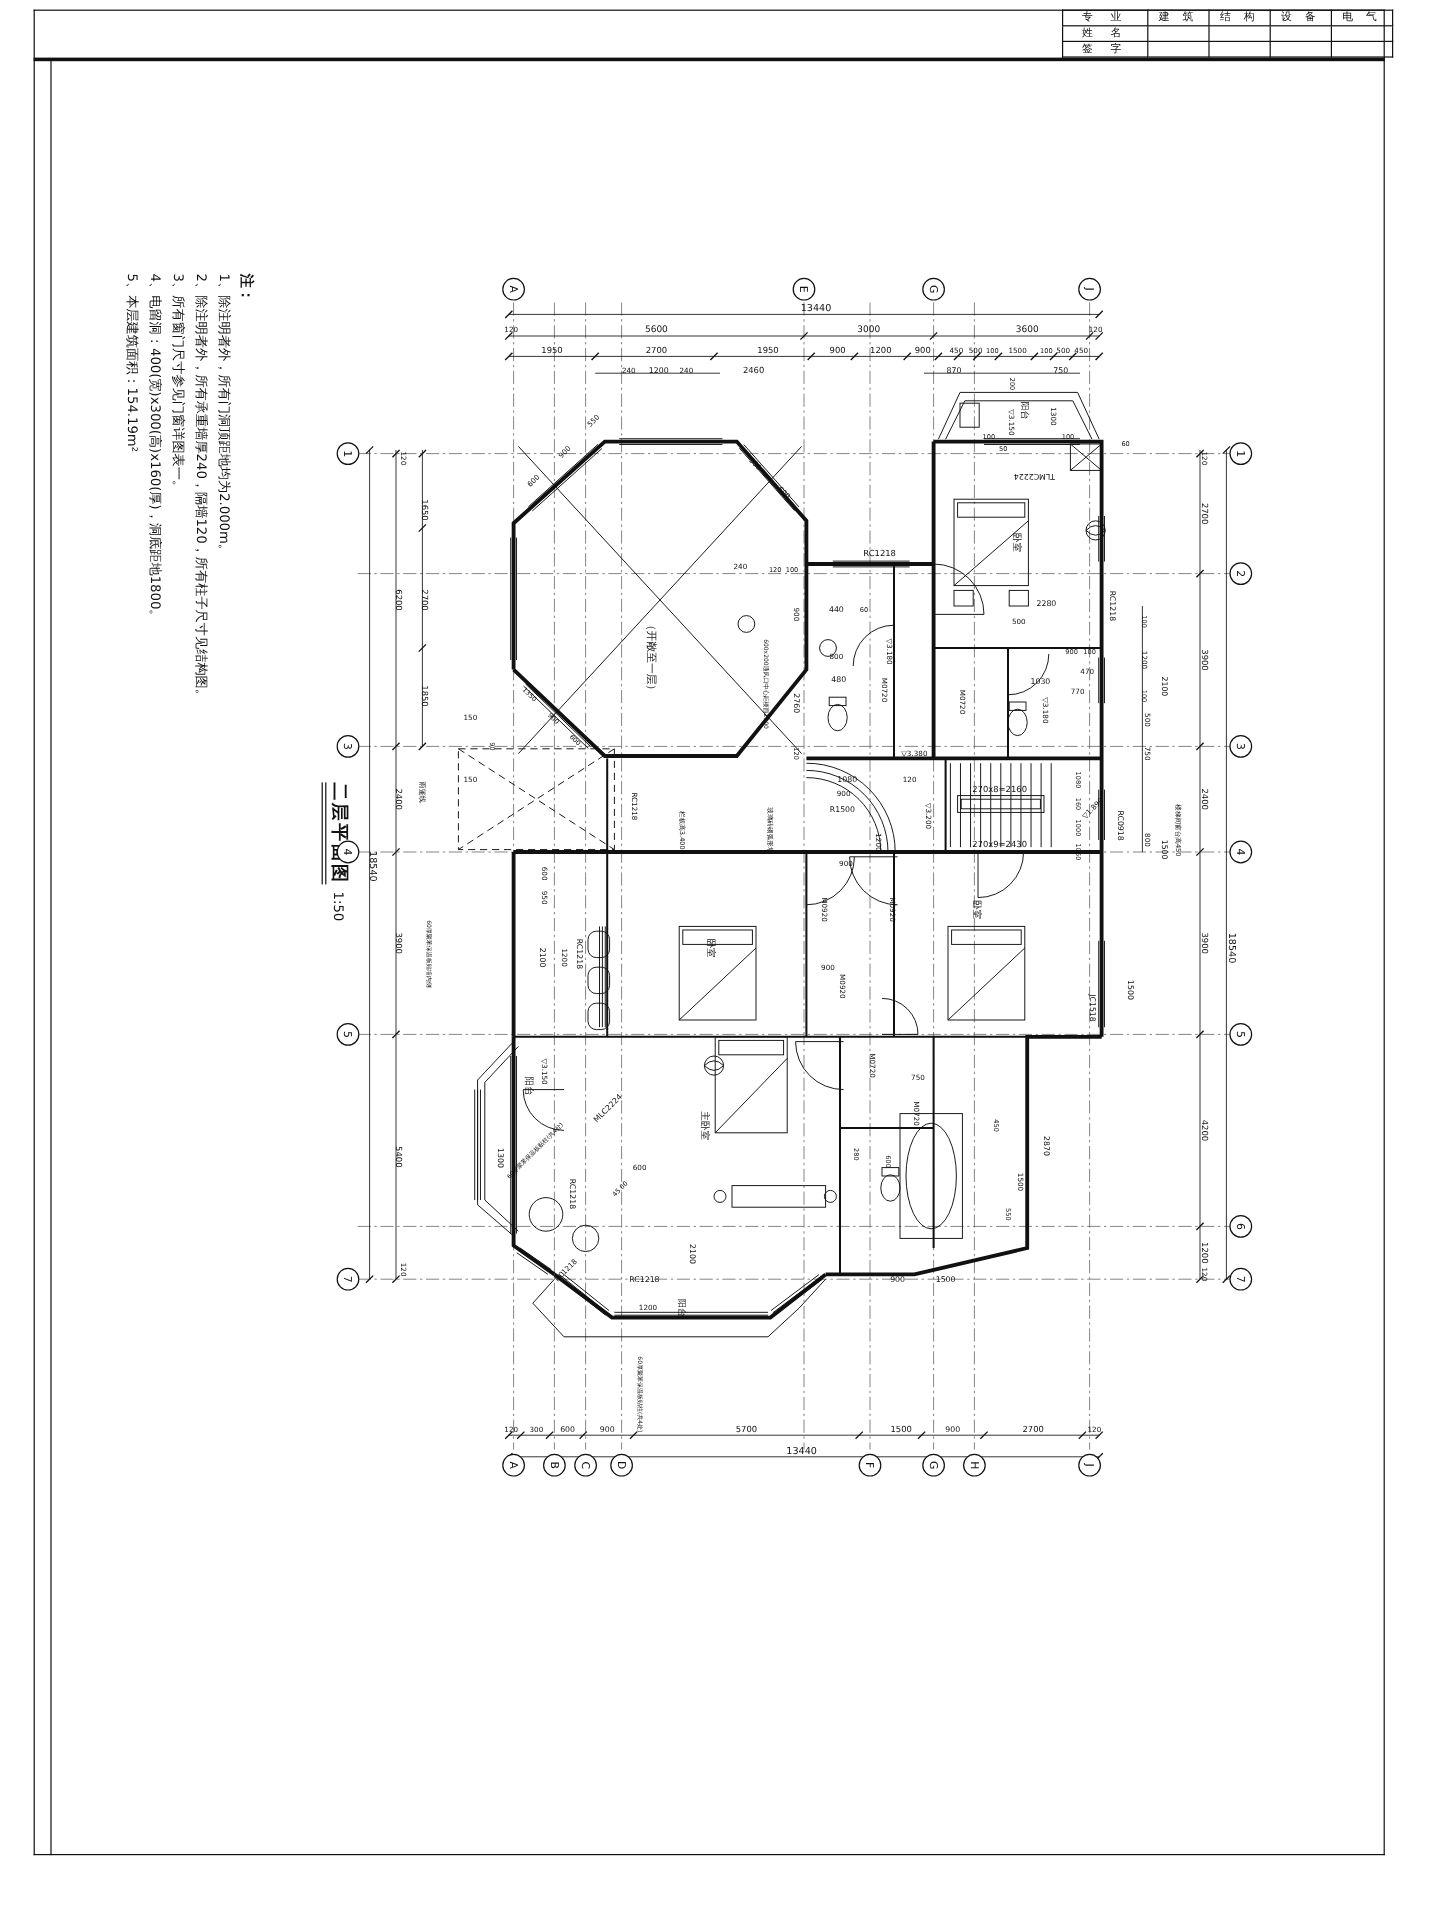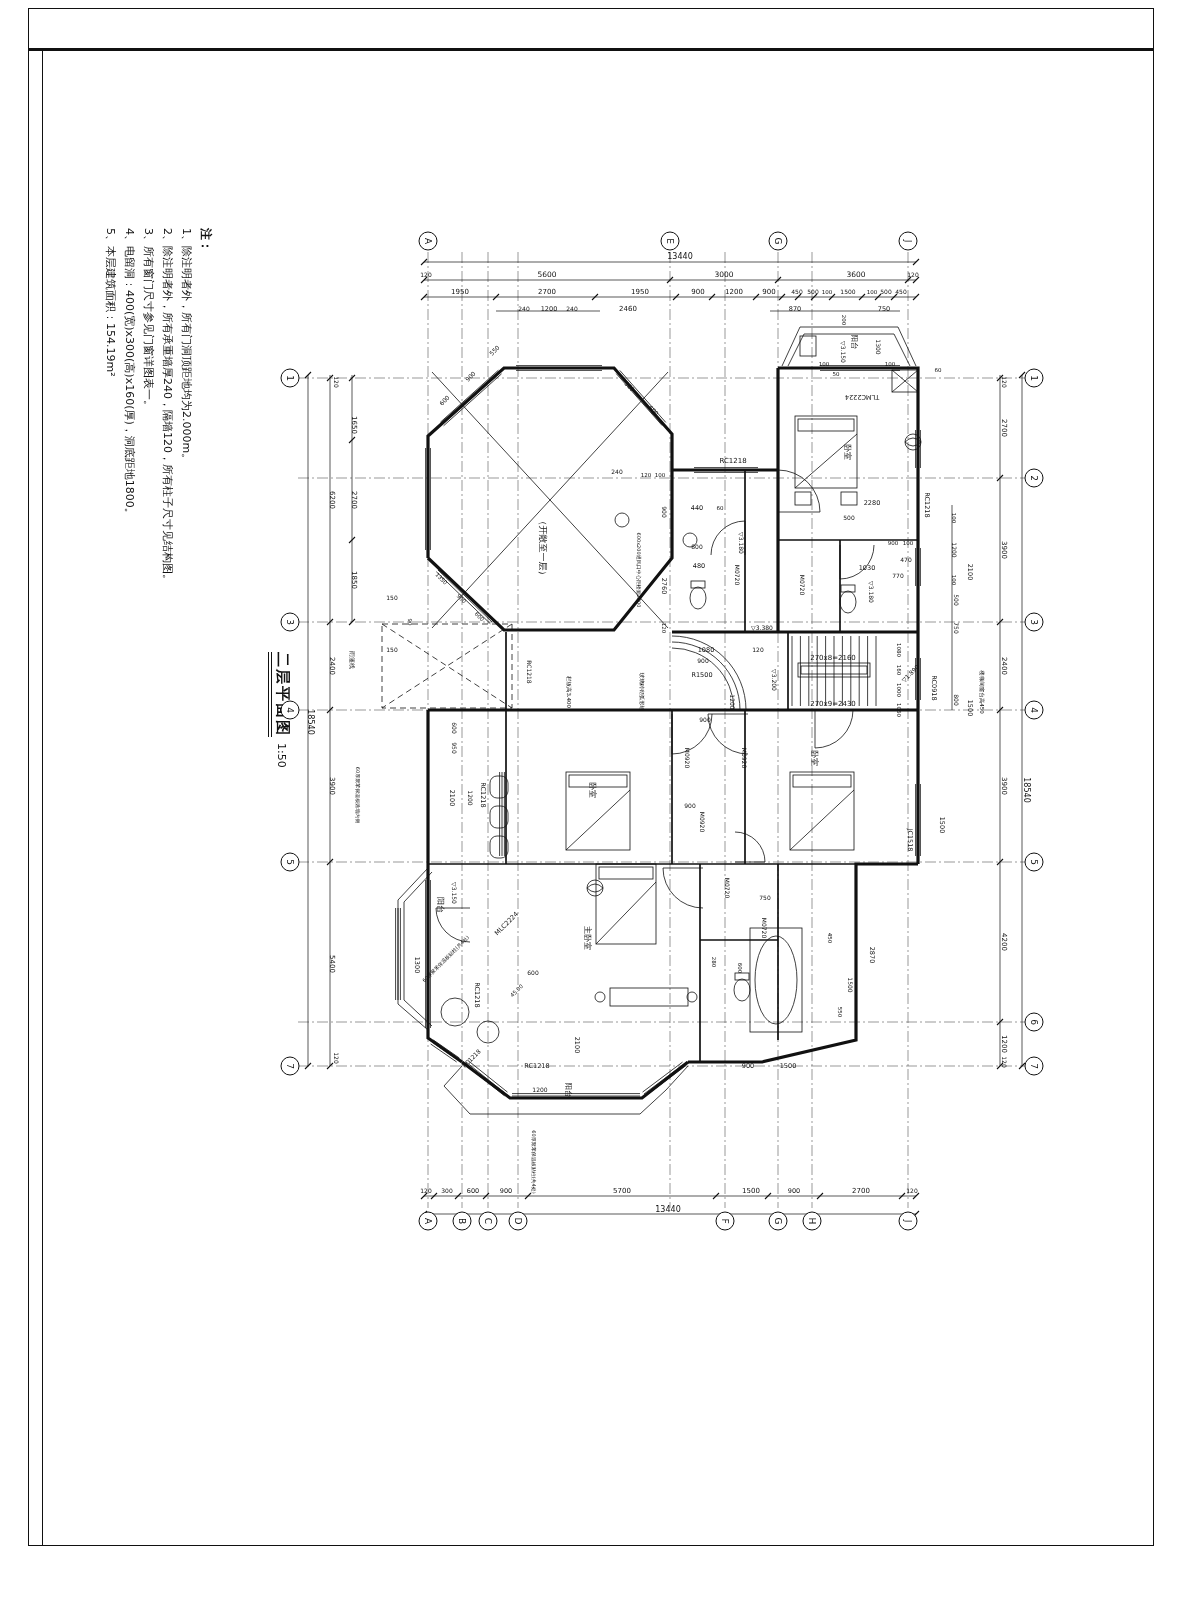--- a/index.html
+++ b/index.html
@@ -38,20 +38,45 @@
 
 <div id="sheet">
 
   <div class="border-line" style="left:28px;top:8px;width:1126px;height:1px;"></div>
   <div class="border-line" style="left:28px;top:8px;width:1px;height:1538px;"></div>
   <div class="border-line" style="left:1153px;top:8px;width:1px;height:1538px;"></div>
   <div class="border-line" style="left:28px;top:1545px;width:1126px;height:1px;"></div>
   <div class="border-line" style="left:42px;top:49px;width:1px;height:1497px;"></div>
   <div class="border-line" style="left:28px;top:48px;width:1126px;height:3px;"></div>
 
+  <table id="titleblock">
+    <tbody>
+        <tr>
+      <td class="lab">专 业</td>
+      <td class="cell">建 筑</td>
+      <td class="cell">结 构</td>
+      <td class="cell">设 备</td>
+      <td class="cell">电 气</td>
+    </tr>
+    <tr>
+      <td class="lab">姓 名</td>
+      <td class="cell"></td>
+      <td class="cell"></td>
+      <td class="cell"></td>
+      <td class="cell"></td>
+    </tr>
+    <tr>
+      <td class="lab">签 字</td>
+      <td class="cell"></td>
+      <td class="cell"></td>
+      <td class="cell"></td>
+      <td class="cell"></td>
+    </tr>
+  </tbody>
+    </table>
 
   <div id="notes">
     <div class="nt">注：</div>
     <div>1、除注明者外，所有门洞顶距地均为2.000m。</div>
     <div>2、除注明者外，所有承重墙厚240，隔墙120，所有柱子尺寸见结构图。</div>
     <div>3、所有窗门尺寸参见门窗详图表一。</div>
     <div>4、电留洞：400(宽)x300(高)x160(厚)，洞底距地1800。</div>
     <div>5、本层建筑面积：154.19m²</div>
   </div>
 

